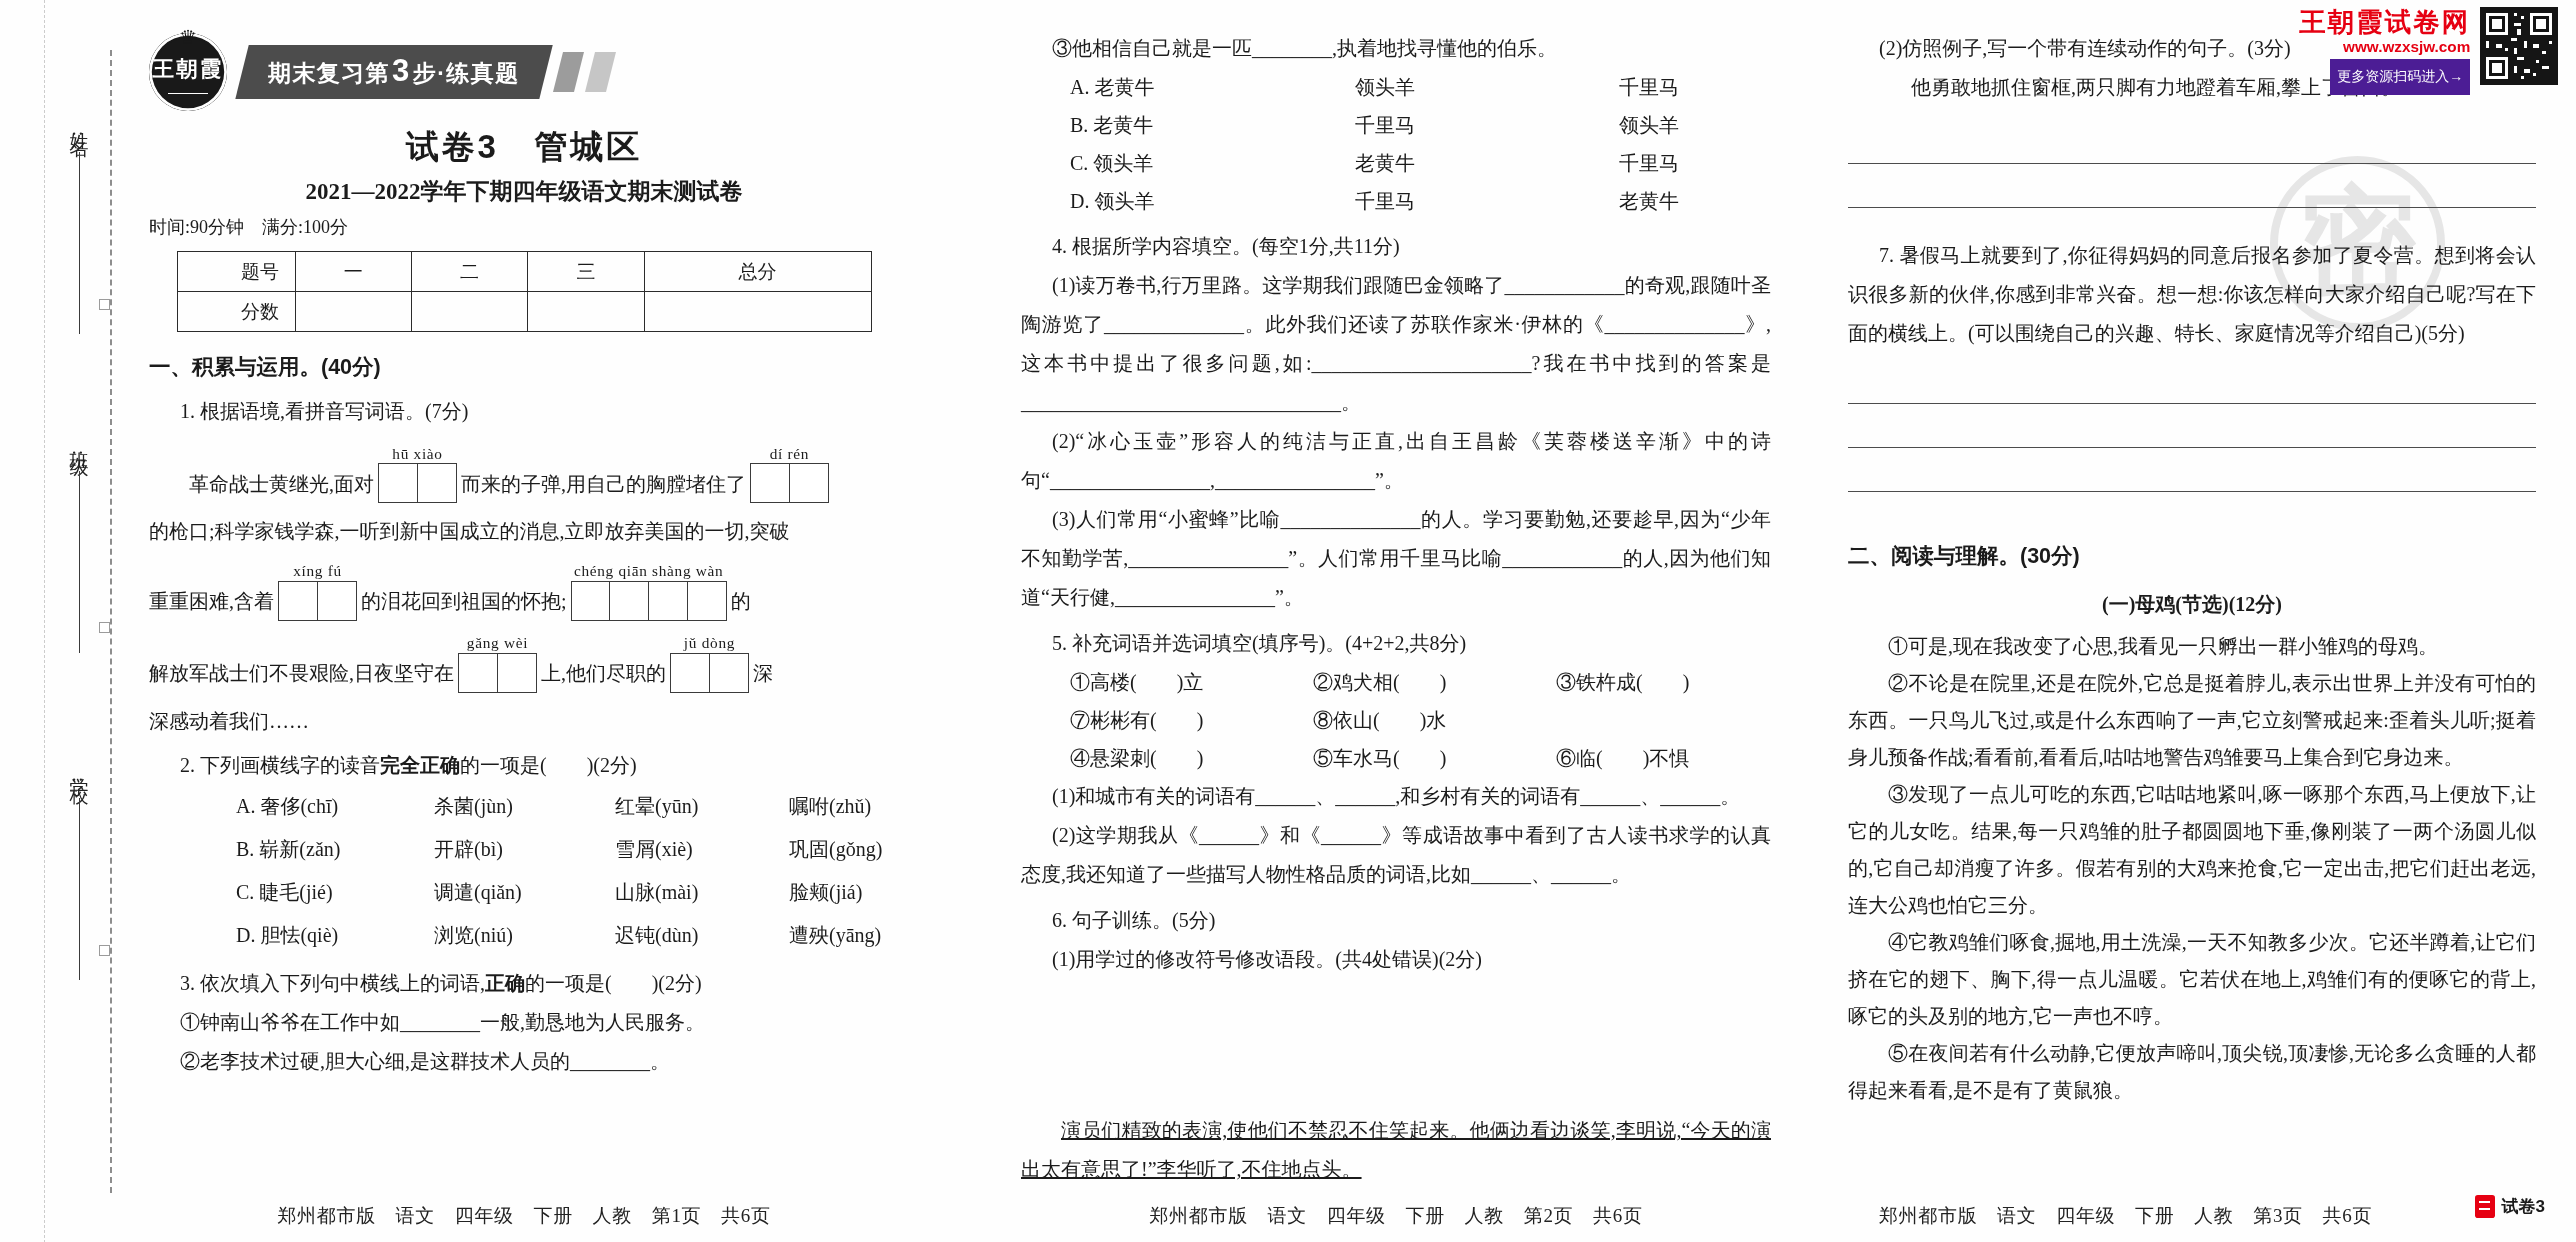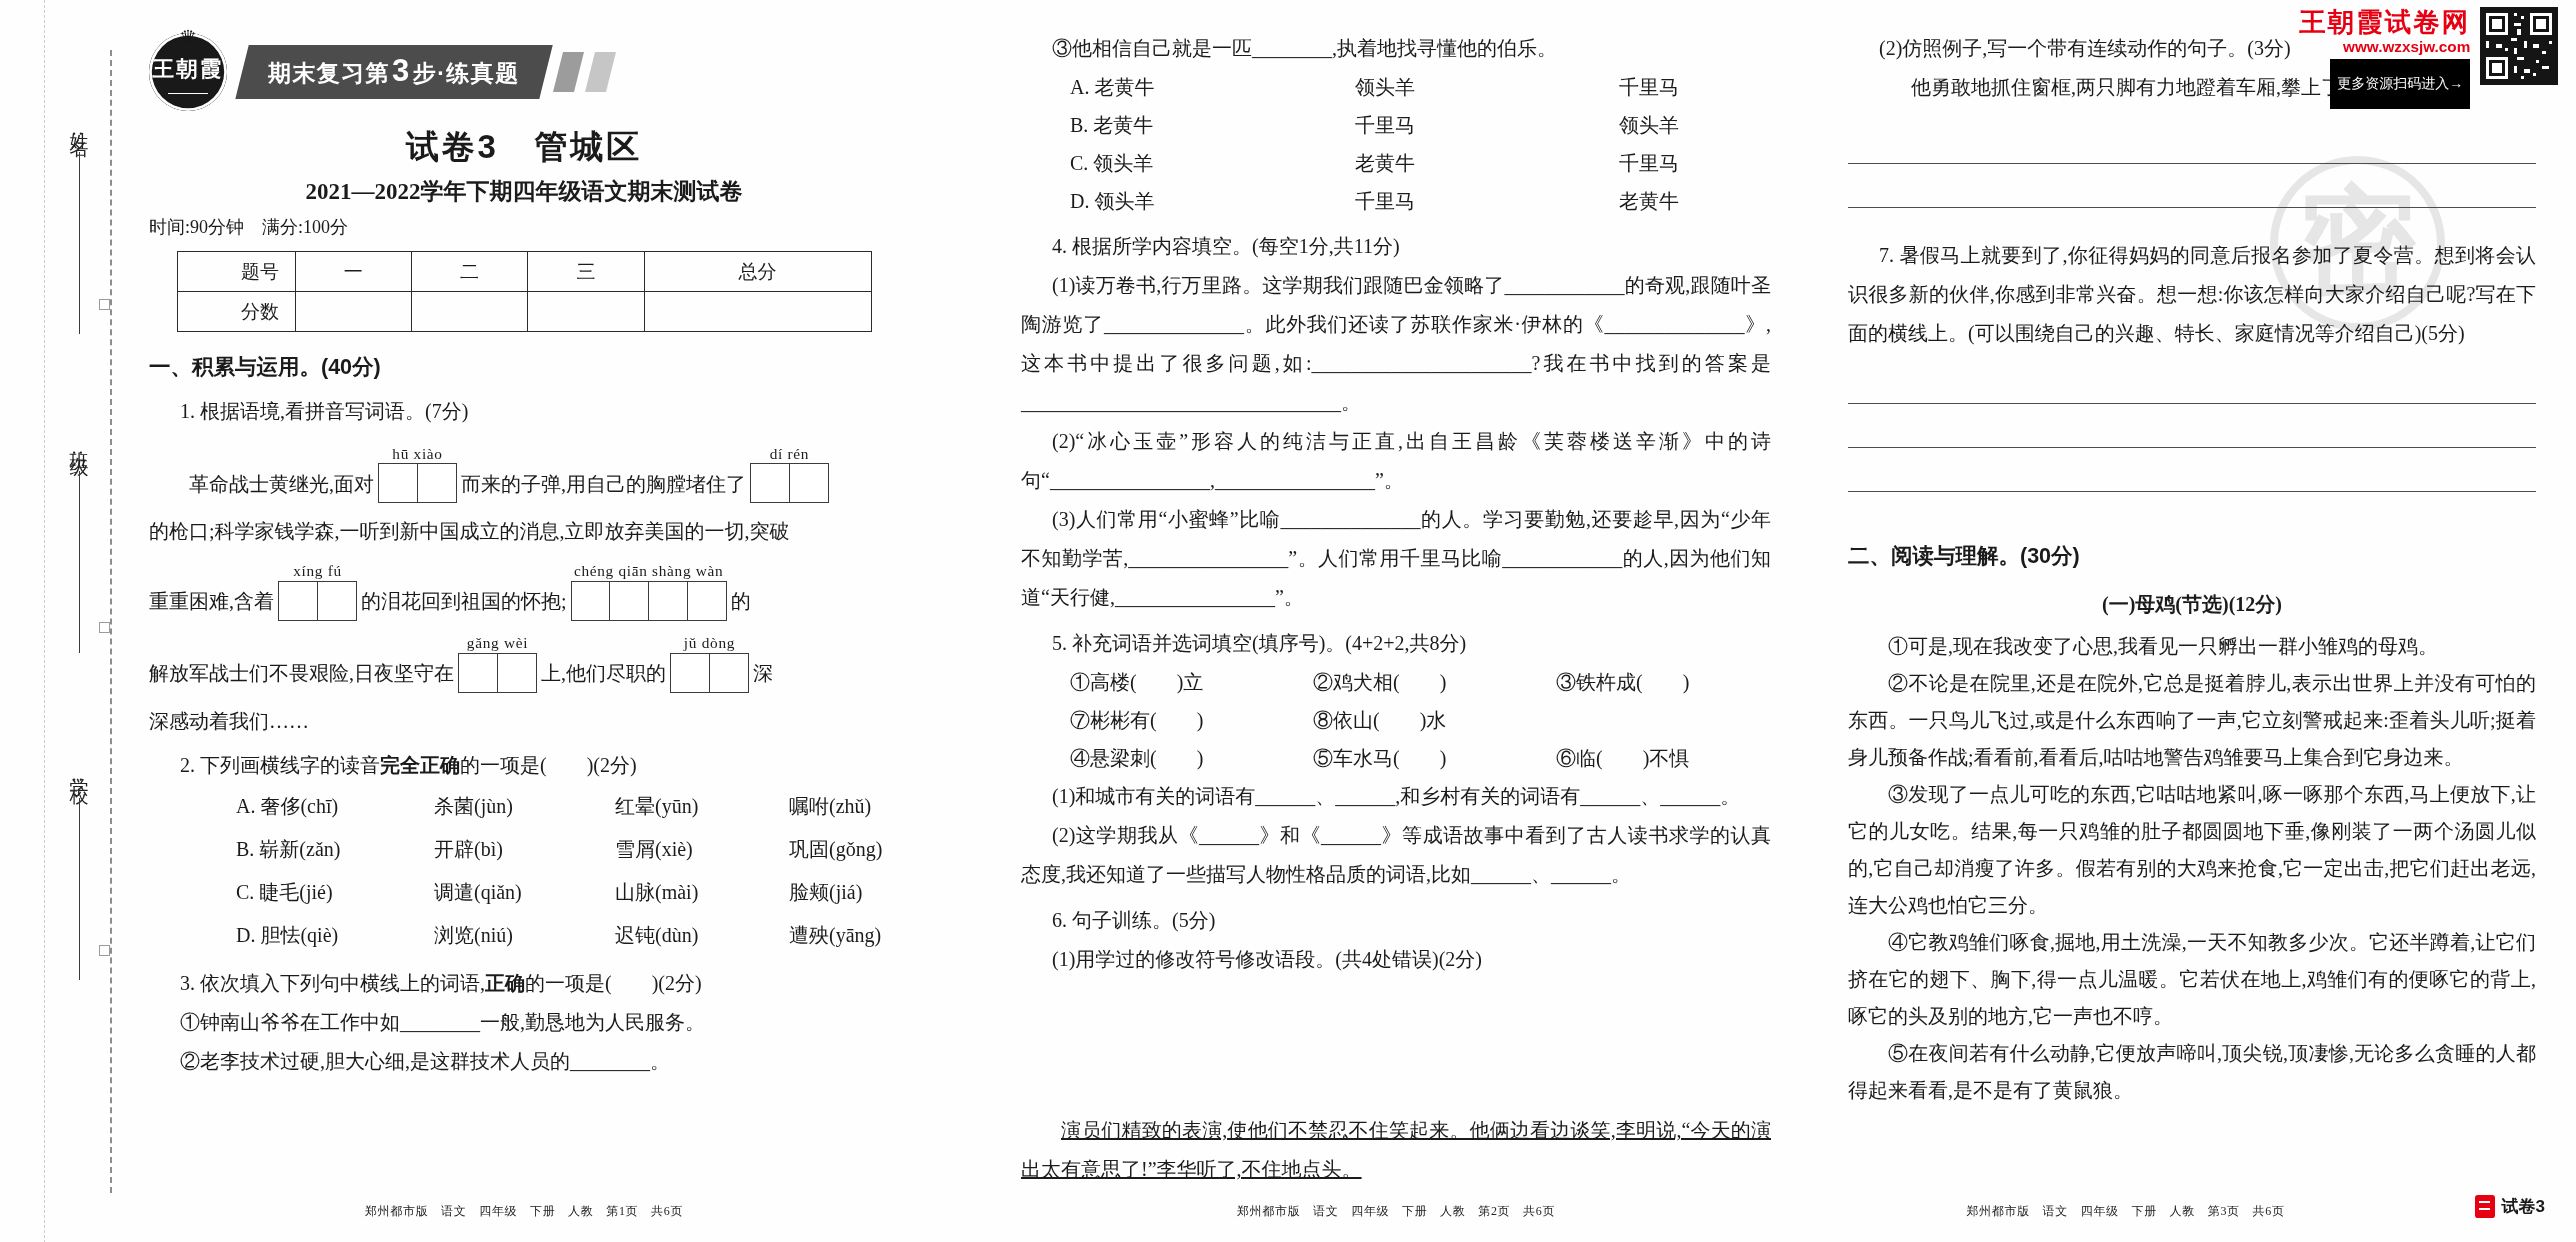--- a/index.html
+++ b/index.html
@@ -6,21 +6,21 @@
   html,body { background:#ffffff; }
   .page {
     position:relative; width:2576px; height:1243px; background:#fefefe;
     font-family:"Liberation Serif","DejaVu Serif",serif; color:#1b1b1b; overflow:hidden;
   }
   
   .site-banner { position:absolute; top:7px; right:18px; display:flex; gap:9.7px; align-items:flex-start; z-index:5; }
   .site-text { text-align:right; color:#e60012; font-family:"Liberation Sans","DejaVu Sans",sans-serif; }
   .site-title { font-size:26.4px; font-weight:bold; letter-spacing:2.1px; line-height:31px; }
   .site-url { font-size:15.3px; font-weight:bold; line-height:18px; }
-  .site-tagline { font-size:14px; background:#000000; color:#fff; padding:16px 7px; display:inline-block; margin-top:2.8px; }
+  .site-tagline { font-size:14px; background:#4c1d95; color:#fff; padding:9px 7px; display:inline-block; margin-top:2.8px; }
   .qr { width:78px; height:78px; }
   
   .cut-line { position:absolute; left:44px; top:0; height:1243px; border-left:1.4px dashed #cccccc; }
   .bind-line { position:absolute; left:110px; top:50px; height:1143px; border-left:2.1px dashed #8d8d8d; }
   .margin-group { position:absolute; left:63px; display:flex; flex-direction:column; align-items:center; width:32px; }
   .mg1 { top:117px; } .mg2 { top:436px; } .mg3 { top:763px; }
   .vlabel { writing-mode:vertical-rl; font-size:19px; letter-spacing:7px; color:#222; }
   .vline { width:0; border-left:1.4px solid #3a3a3a; height:182px; margin-top:8.3px; }
   .foldmark { position:absolute; left:99px; width:11px; height:11px; border:1.4px solid #9b9b9b; background:#fff; }
   .fm1 { top:299px; } .fm2 { top:622px; } .fm3 { top:945px; }
@@ -78,21 +78,21 @@
   .choicerow { display:grid; grid-template-columns:285px 264px auto; padding-left:49px; line-height:38px; }
   .wordrow { display:grid; grid-template-columns:243px 243px auto; padding-left:49px; line-height:38px; }
   
   .ansline { border-bottom:1.4px solid #4c4c4c; height:44px; }
   .example { padding-left:63px; }
   .passage-edit { margin-top:auto; margin-bottom:5.6px;text-decoration:underline; }
   .passage-title { text-align:center; font-weight:bold; margin:11px 0 4.2px; }
   .reading { line-height:37px; }
   .s2head { margin-top:47px; }
   
-  .footer { position:absolute; top:1203px; text-align:center; font-size:12px; color:#222; letter-spacing:0.7px; }
+  .footer { position:absolute; top:1203px; text-align:center; font-size:19px; color:#222; letter-spacing:0.7px; }
   .f1 { left:149px; width:750px; }
   .f2 { left:1021px; width:750px; }
   .f3 { left:1778px; width:695px; }
   .paper-tag { position:absolute; right:31px; top:1195px; display:flex; align-items:center; gap:7px;
     font-weight:bold; font-size:17px; font-family:"Liberation Sans","DejaVu Sans",sans-serif; color:#1b1b1b; }
   .tag-icon { width:19.5px; height:23px; background:#e60012; border-radius:2.8px; display:inline-block; position:relative; }
   .tag-icon::before, .tag-icon::after { content:""; position:absolute; left:4.2px; right:4.2px; height:2.1px; background:#fff; }
   .tag-icon::before { top:6.3px; } .tag-icon::after { top:12.5px; }
 </style>
 </head>

